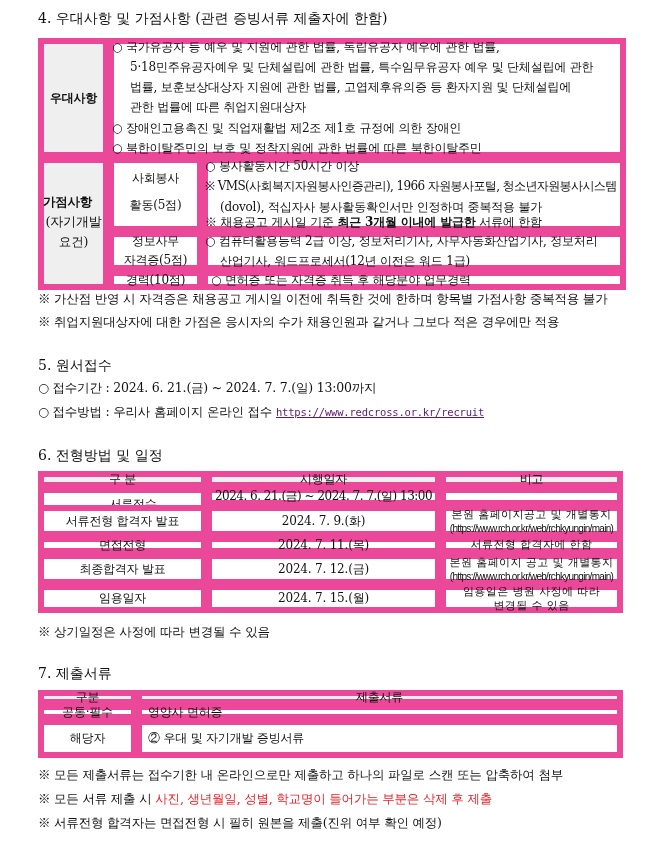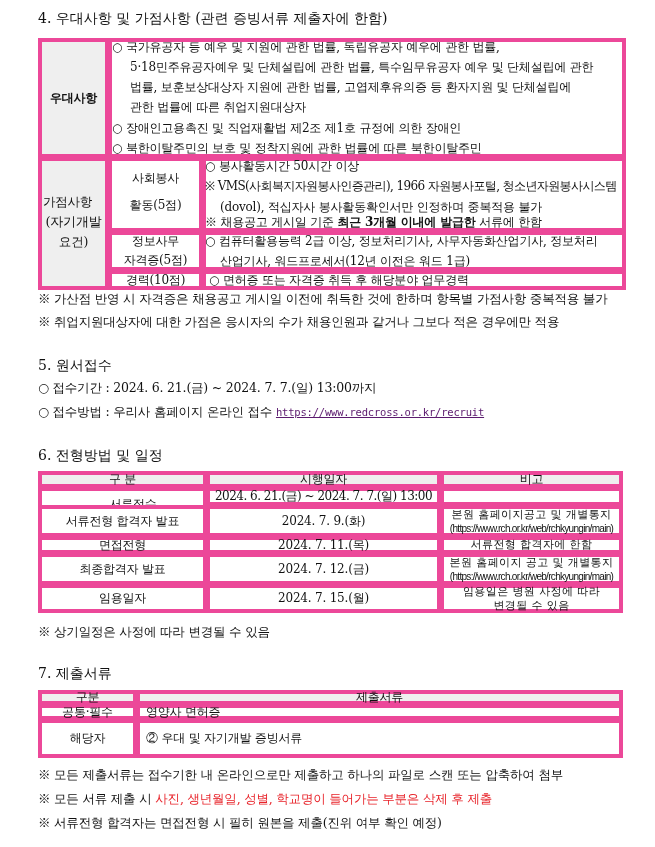--- a/index.html
+++ b/index.html
@@ -2,21 +2,21 @@
 <html><head>
 <meta charset="utf-8">
 <style>
   html, body { margin:0; padding:0; background:#ffffff; }
   body { width:655px; height:847px; position:relative; overflow:hidden;
          font-family:"DejaVu Serif", "Liberation Serif", serif; color:#111; }
   .abs { position:absolute; white-space:nowrap; }
   .title { font-size:14px; line-height:16px; }
   .ln { font-size:12px; line-height:14px; letter-spacing:-0.2px; }
   .note { font-size:12.5px; line-height:15px; letter-spacing:-0.2px; }
-  .cell { position:absolute; box-sizing:border-box; border:4px solid #ec4899; background:#fff; }
+  .cell { position:absolute; box-sizing:border-box; border:6px solid #ec4899; background:#fff; }
   .gray { background:#efefef; }
   .center { display:flex; flex-direction:column; align-items:center; justify-content:center; text-align:center; font-size:12px; line-height:15px; letter-spacing:-0.2px; }
   .left { display:flex; flex-direction:column; justify-content:center; padding-left:6px; font-size:12px; line-height:15px; letter-spacing:-0.2px; }
   .bold { font-weight:bold; }
   .small { font-size:11px; line-height:14px; letter-spacing:0.4px; }
   .url-small { font-size:10px; line-height:13px; letter-spacing:-0.7px; font-family:"Liberation Sans", sans-serif; }
   .link { font-family:"DejaVu Sans Mono", monospace; font-size:10.5px; color:#5b1a6e; text-decoration:underline; }
   .red { color:#e8232a; }
 </style>
 </head>
@@ -31,21 +31,21 @@
   </div>
   <div class="cell" style="left:108px;top:38px;width:518px;height:120px;"></div>
   <div class="abs ln" style="left:112px;top:40px;">○ 국가유공자 등 예우 및 지원에 관한 법률, 독립유공자 예우에 관한 법률,</div>
   <div class="abs ln" style="left:130px;top:60px;">5·18민주유공자예우 및 단체설립에 관한 법률, 특수임무유공자 예우 및 단체설립에 관한</div>
   <div class="abs ln" style="left:130px;top:80px;">법률, 보훈보상대상자 지원에 관한 법률, 고엽제후유의증 등 환자지원 및 단체설립에</div>
   <div class="abs ln" style="left:130px;top:100px;">관한 법률에 따른 취업지원대상자</div>
   <div class="abs ln" style="left:112px;top:121px;">○ 장애인고용촉진 및 직업재활법 제2조 제1호 규정에 의한 장애인</div>
   <div class="abs ln" style="left:112px;top:141px;">○ 북한이탈주민의 보호 및 정착지원에 관한 법률에 따른 북한이탈주민</div>
 
   <div class="cell gray" style="left:38px;top:157px;width:71px;height:133px;"></div>
-  <div class="abs ln" style="left:38px;top:195px;width:59px;text-align:center;font-size:12.5px;">가점사항</div>
+  <div class="abs ln" style="left:38px;top:195px;width:59px;text-align:center;font-size:12.5px;font-weight:bold;">가점사항</div>
   <div class="abs ln" style="left:38px;top:215px;width:71px;text-align:center;font-size:13px;">(자기개발</div>
   <div class="abs ln" style="left:38px;top:235px;width:71px;text-align:center;font-size:12.5px;">요건)</div>
 
   <div class="cell" style="left:108px;top:157px;width:95px;height:75px;"></div>
   <div class="abs ln" style="left:108px;top:171px;width:95px;text-align:center;">사회봉사</div>
   <div class="abs ln" style="left:108px;top:198px;width:95px;text-align:center;">활동(5점)</div>
   <div class="cell" style="left:202px;top:157px;width:424px;height:75px;"></div>
   <div class="abs ln" style="left:205px;top:159px;">○ 봉사활동시간 50시간 이상</div>
   <div class="abs ln" style="left:205px;top:179px;letter-spacing:-0.6px;">※ VMS(사회복지자원봉사인증관리), 1966 자원봉사포털, 청소년자원봉사시스템</div>
   <div class="abs ln" style="left:220px;top:200px;">(dovol), 적십자사 봉사활동확인서만 인정하며 중복적용 불가</div>

